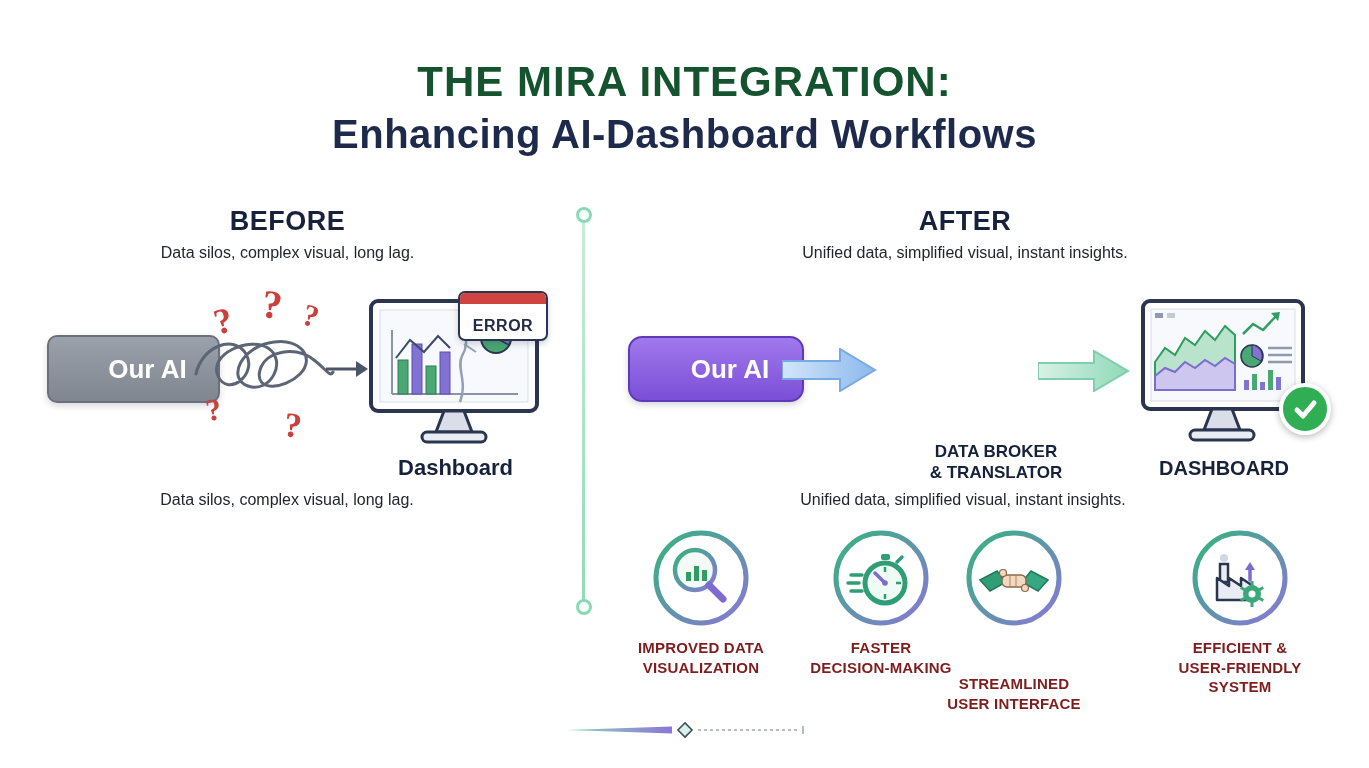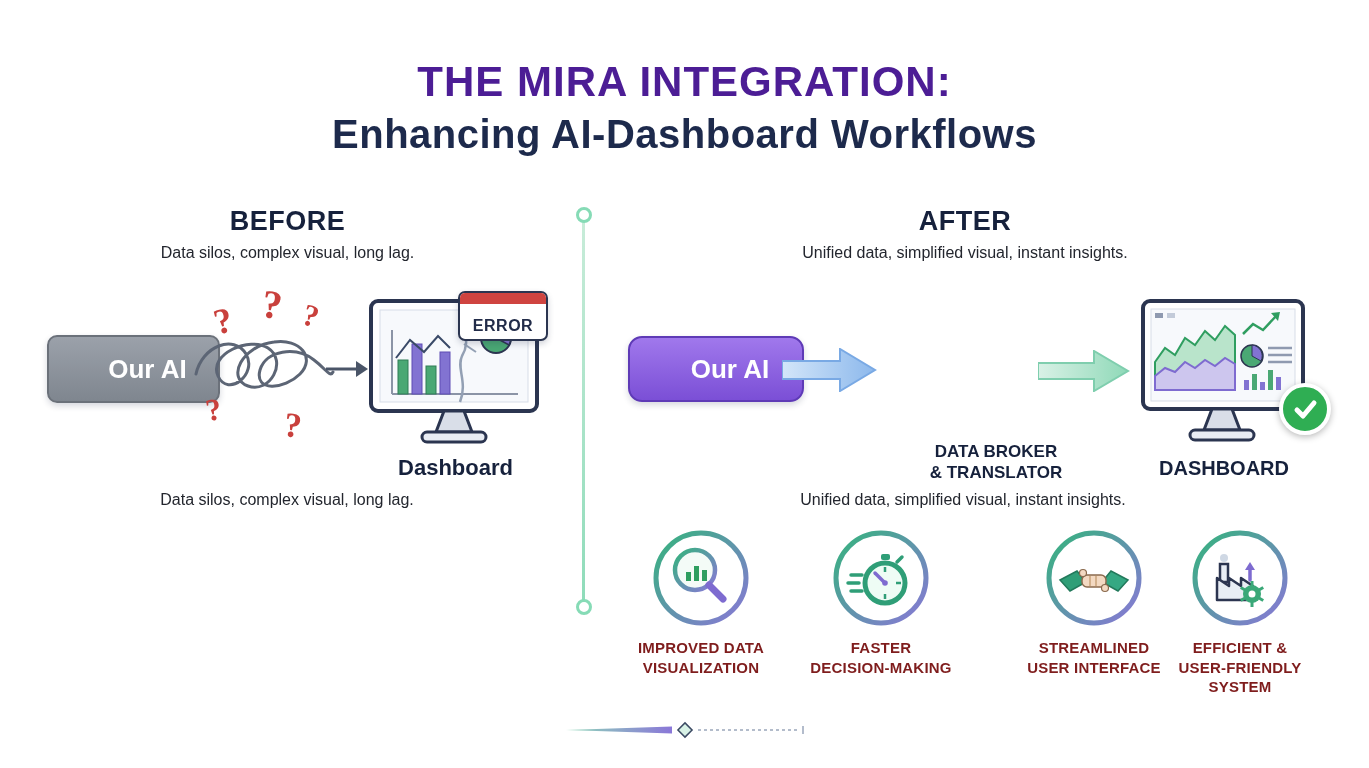--- a/index.html
+++ b/index.html
@@ -2,21 +2,21 @@
 <html><head>
 <meta charset="utf-8">
 <style>
   html,body{margin:0;padding:0;background:#ffffff;}
   .canvas{
     position:relative;width:1369px;height:768px;background:#ffffff;overflow:hidden;
     font-family:"Liberation Sans",sans-serif;color:#1d2a4c;
   }
   .abs{position:absolute;}
   .center{text-align:center;}
-  .title-line1{font-size:42px;font-weight:800;letter-spacing:1px;color:#4c1d95;}
+  .title-line1{font-size:42px;font-weight:800;letter-spacing:1px;color:#14532d;}
   .title-line2{font-size:40px;font-weight:700;letter-spacing:.5px;color:#1d2a4c;margin-top:6px;}
   .col-heading{font-size:27px;font-weight:800;letter-spacing:.5px;color:#16213c;}
   .col-sub{font-size:16px;color:#23262e;}
   .caption{font-size:16px;color:#23262e;}
   .ai-box{
     display:flex;align-items:center;justify-content:center;
     border-radius:10px;color:#ffffff;font-size:26px;font-weight:700;
     box-shadow:0 3px 6px rgba(30,40,70,.18);
     padding-left:28px;
   }
@@ -215,21 +215,21 @@
       <line x1="54" y1="55" x2="44" y2="45" stroke="#7e6bd0" stroke-width="3.5" stroke-linecap="round"></line>
       <circle cx="54" cy="55" r="2.8" fill="#7e6bd0"></circle>
       <line x1="20" y1="47" x2="31" y2="47" stroke="#2f9e77" stroke-width="3.5" stroke-linecap="round"></line>
       <line x1="17" y1="55" x2="28" y2="55" stroke="#2f9e77" stroke-width="3.5" stroke-linecap="round"></line>
       <line x1="20" y1="63" x2="31" y2="63" stroke="#2f9e77" stroke-width="3.5" stroke-linecap="round"></line>
     </svg>
     <div class="benefit-label">FASTER
 DECISION-MAKING</div>
   </div>
 
-  <div class="abs benefit" style="left:1004px;top:528px;width:180px;">
+  <div class="abs benefit" style="left:924px;top:528px;width:180px;gap:36px;">
     <svg width="100" height="100" viewBox="0 0 100 100">
       <defs>
           <linearGradient id="bg3" x1="0" y1="0" x2="1" y2="1">
         <stop offset="0" stop-color="#34b47c"></stop>
             <stop offset="1" stop-color="#8a77d8"></stop>
           </linearGradient>
         </defs>
       <circle cx="50" cy="50" r="45" fill="#ffffff" stroke="url(#bg3)" stroke-width="5"></circle>
       <polygon points="16,52 33,43 42,54 26,63" fill="#2f9e77" stroke="#22795b" stroke-width="1.5"></polygon>
       <polygon points="84,52 67,43 58,54 74,63" fill="#35a883" stroke="#22795b" stroke-width="1.5"></polygon>

